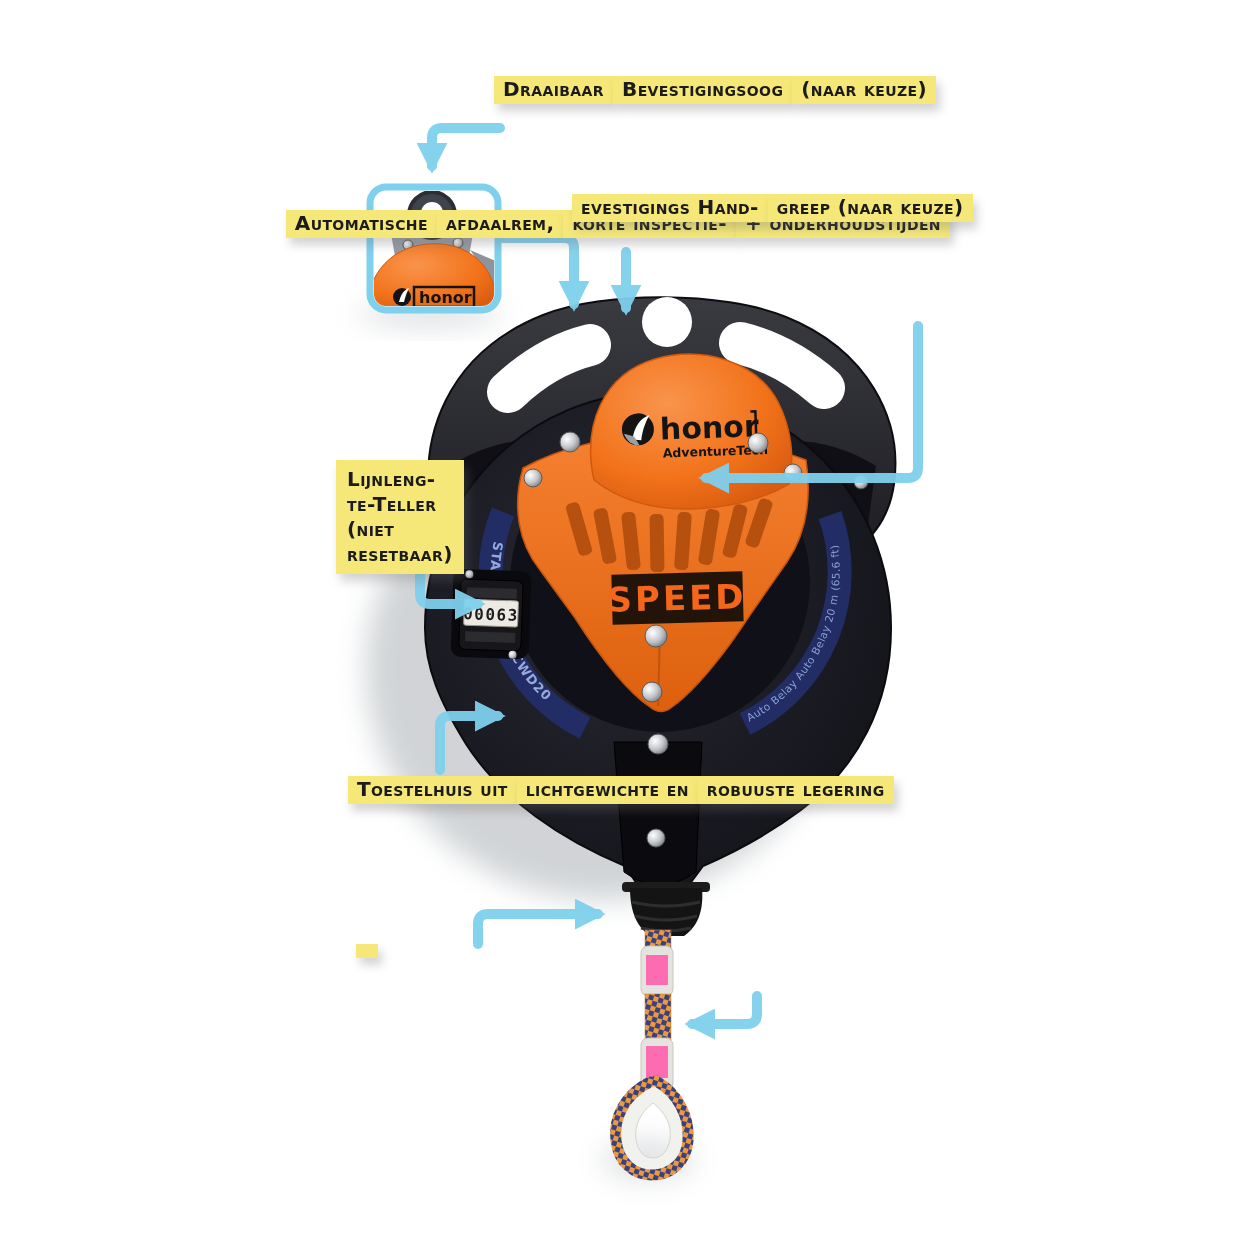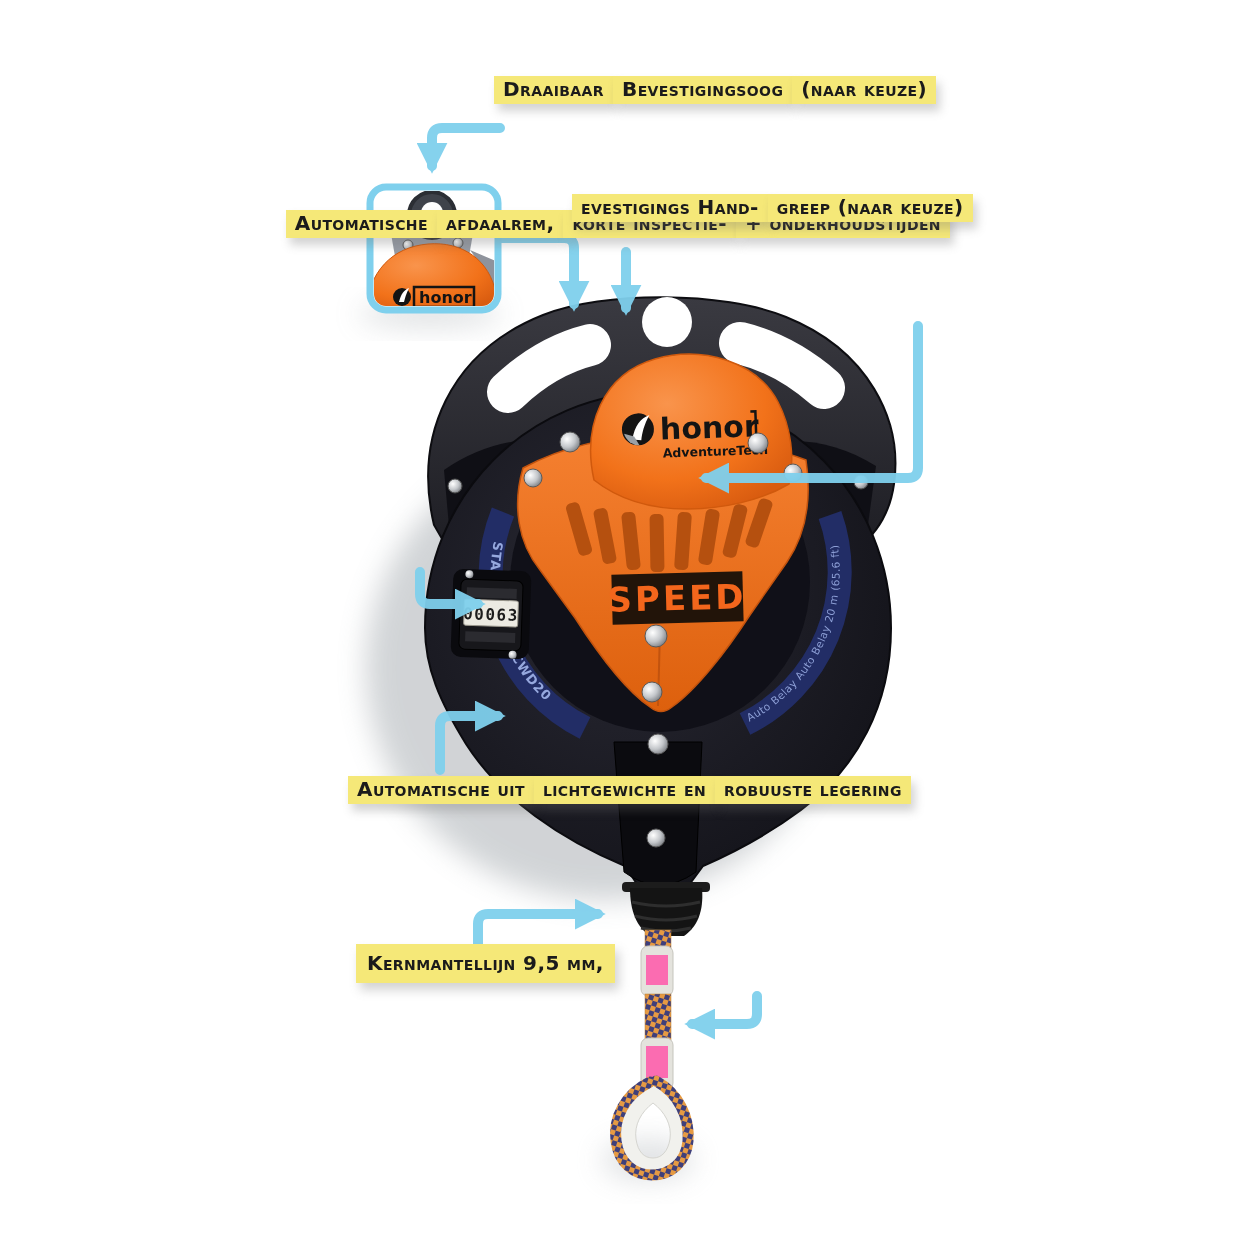--- a/index.html
+++ b/index.html
@@ -223,27 +223,34 @@
   <span class="hl">afdaalrem,</span>
   <span class="hl">korte inspectie-</span>
   <span class="hl">+ onderhoudstijden</span>
 </div>
 
 <div class="lbl" style="left:572px;top:194px;">
   <span class="hl">evestigings Hand-</span>
   <span class="hl">greep (naar keuze)</span>
 </div>
 
+<div class="lbl" style="left:336px;top:460px;">
+  <div class="block">
+    <div>Lijnleng-</div>
+    <div>te-Teller</div>
+    <div>(niet</div>
+    <div>resetbaar)</div>
+  </div>
+</div>
 
 <div class="lbl" style="left:348px;top:776px;">
-  <span class="hl">Automatische uit</span>
+  <span class="hl">Toestelhuis uit</span>
   <span class="hl">lichtgewichte en</span>
   <span class="hl">robuuste legering</span>
 </div>
 
 <div class="lbl" style="left:356px;top:944px;">
   <div class="block">
-    <div>Kernmantellijn 9,5 mm,</div>
   </div>
 </div>
 
 
 </div>
 
 </body></html>

